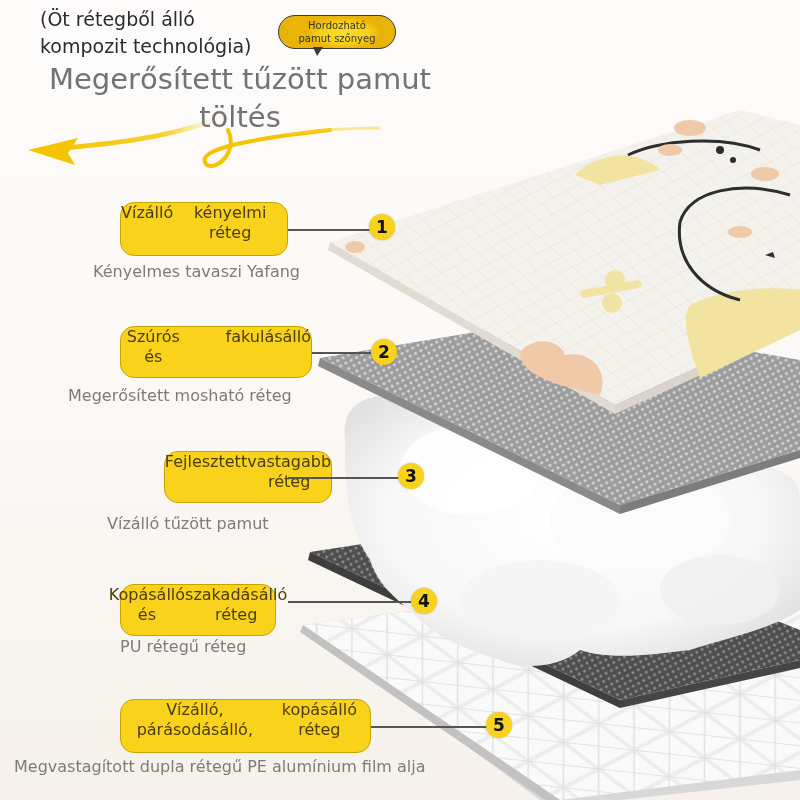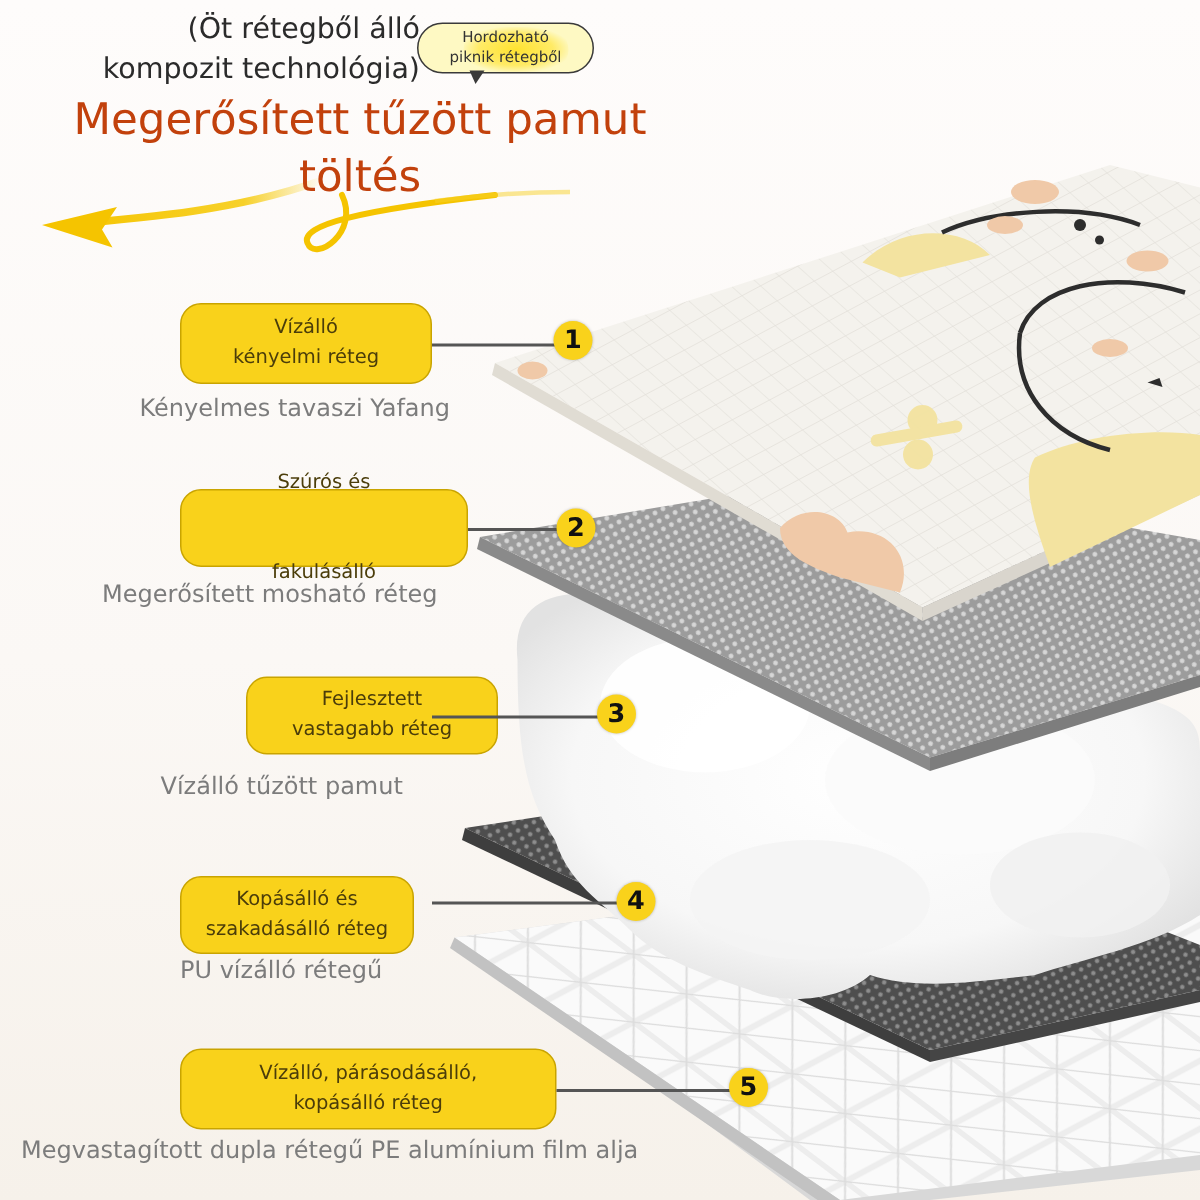--- a/index.html
+++ b/index.html
@@ -5,51 +5,51 @@
   html, body { margin: 0; padding: 0; }
   body {
     width: 800px; height: 800px; overflow: hidden; position: relative;
     background: linear-gradient(180deg, #fefcfb 0%, #fbf8f5 55%, #f6f1ea 100%);
     font-family: "DejaVu Sans", "Liberation Sans", sans-serif;
   }
   .abs { position: absolute; }
 
   
   .subtitle {
-    left: 40px; top: 6px; width: 240px; text-align: right;
+    left: 40px; top: 6px; width: 240px; text-align: left;
     font-size: 19px; line-height: 27px; color: #2b2b2b;
   }
   .title {
     left: 30px; top: 60px; width: 420px; text-align: center;
-    font-size: 29px; line-height: 38px; color: #c2410c;
+    font-size: 29px; line-height: 38px; color: #737373;
   }
   .bubble {
     left: 278px; top: 15px; width: 118px; height: 34px;
-    border: 1.5px solid #3a3a3a; border-radius: 18px; background: #fef9c3;
+    border: 1.5px solid #3a3a3a; border-radius: 18px; background: #eab308;
     text-align: center; font-size: 10px; line-height: 13px; color: #333;
     padding-top: 3px; box-sizing: border-box; overflow: visible;
   }
   .bubble .glow {
     position: absolute; left: 30px; top: 2px; width: 70px; height: 30px;
     background: radial-gradient(ellipse at center, rgba(255,225,40,0.95) 0%, rgba(255,225,40,0.6) 50%, rgba(255,225,40,0) 75%);
     border-radius: 15px; z-index: 0;
   }
   .bubble span { position: relative; z-index: 1; display: block; }
   .bubble .tail {
     position: absolute; left: 34px; bottom: -8px; width: 0; height: 0;
     border-left: 4px solid transparent; border-right: 6px solid transparent;
     border-top: 9px solid #3a3a3a;
   }
 
   
   .pill {
     position: absolute; left: 120px; background: #f9d21b;
     border: 1.5px solid #c9a400; border-radius: 14px;
-    color: #4b3d0a; font-size: 13px; line-height: 20px; text-align: center;
-    display: flex; flex-direction: column; justify-content: center; box-sizing: border-box;
+    color: #4b3d0a; font-size: 16px; line-height: 20px; text-align: center;
+    display: flex; flex-direction: row; justify-content: center; box-sizing: border-box;
   }
   .desc {
     position: absolute; font-size: 16px; color: #7c7c7c; white-space: nowrap;
   }
   .leader {
     position: absolute; height: 1.5px; background: #555;
   }
   .badge {
     position: absolute; width: 26px; height: 26px; border-radius: 50%;
     background: #f9d21b; color: #111; font-weight: bold; font-size: 17px;
@@ -160,21 +160,21 @@
 </svg>
 
 <div class="abs subtitle">
   <div>(Öt rétegből álló</div>
   <div>kompozit technológia)</div>
 </div>
 
 <div class="abs bubble">
   <div class="glow"></div>
   <span>Hordozható</span>
-  <span>piknik rétegből</span>
+  <span>pamut szőnyeg</span>
   <div class="tail"></div>
 </div>
 
 <div class="abs title">
   <div>Megerősített tűzött pamut</div>
   <div>töltés</div>
 </div>
 
 <div class="pill" style="top:202px; width:168px; height:54px;">
   <span>Vízálló</span>
@@ -199,21 +199,21 @@
 <div class="leader" style="left:288px; top:477px; width:112px;"></div>
 <div class="badge" style="left:398px; top:463px;">3</div>
 <div class="desc" style="left:107px; top:514px;">Vízálló tűzött pamut</div>
 
 <div class="pill" style="top:550px; width:156px; height:52px;margin-top:34px;">
   <span>Kopásálló és</span>
   <span>szakadásálló réteg</span>
 </div>
 <div class="leader" style="left:288px; top:601px; width:124px;"></div>
 <div class="badge" style="left:411px; top:588px;">4</div>
-<div class="desc" style="left:120px; top:637px;">PU vízálló rétegű</div>
+<div class="desc" style="left:120px; top:637px;">PU rétegű réteg</div>
 
 <div class="pill" style="top:699px; width:251px; height:54px;text-align:center;">
   <span>Vízálló, párásodásálló,</span>
   <span>kopásálló réteg</span>
 </div>
 <div class="leader" style="left:371px; top:726px; width:118px;"></div>
 <div class="badge" style="left:486px; top:712px;">5</div>
 <div class="desc" style="left:14px; top:757px;">Megvastagított dupla rétegű PE alumínium film alja</div>
 
 </body></html>

